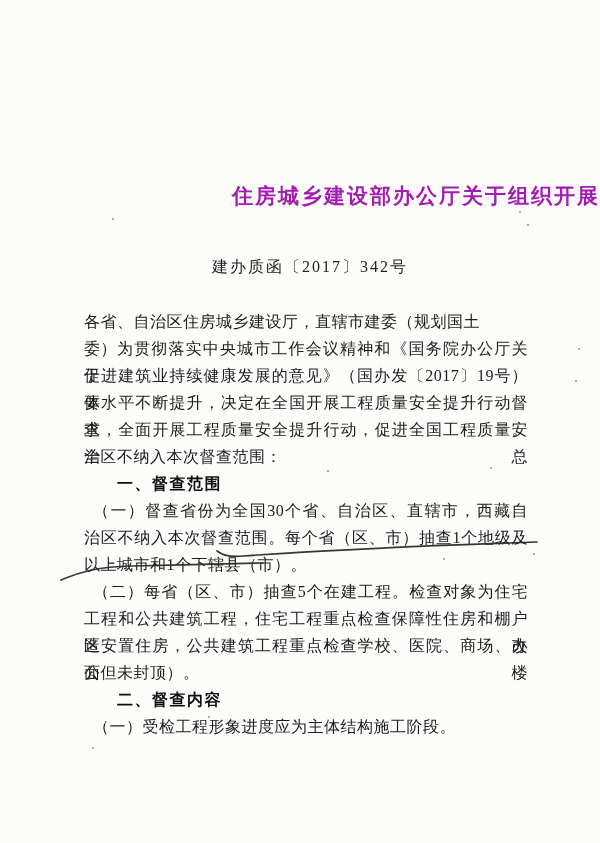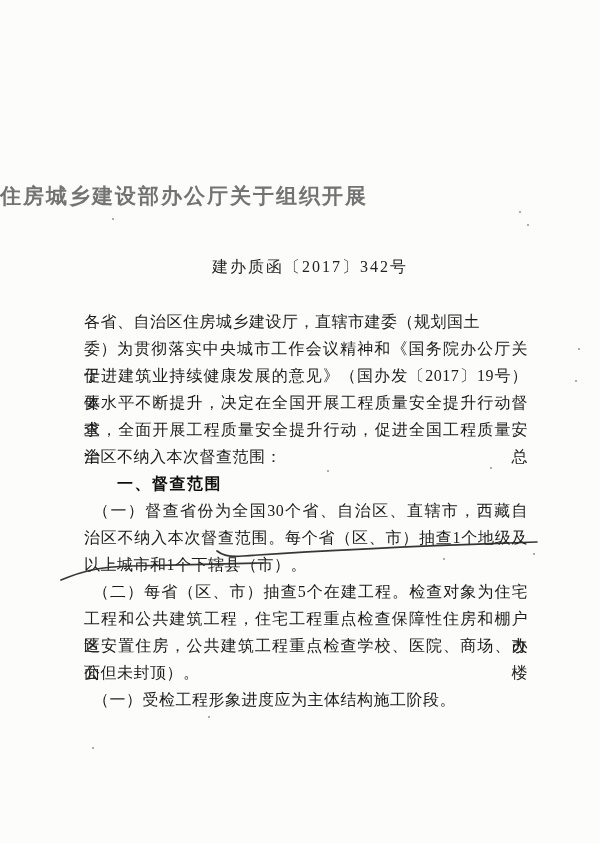--- a/index.html
+++ b/index.html
@@ -7,27 +7,27 @@
     position:relative;
     width:600px;height:843px;
     margin:0 auto;
     background:#fcfcfb;
     overflow:hidden;
     font-family:"Liberation Serif","DejaVu Serif",serif;
     color:#1c1c1c;
   }
   .title{
     position:absolute;top:179px;left:0;width:100%;
-    text-align:left;
+    text-align:right;
     font-family:"Liberation Sans","DejaVu Sans",sans-serif;
     font-weight:700;
     font-size:21px;
     letter-spacing:2px;
     line-height:33px;
-    color:#737373;
+    color:#a21caf;
   }
   .docnum{
     position:absolute;top:257px;left:0;width:100%;
     text-align:center;
     font-size:16px;
     letter-spacing:2px;
     transform:translateX(10px);
     color:#222;
   }
   .bodytext{
@@ -83,20 +83,21 @@
     <div class="ln fill">求，全面开展工程质量安全提升行动，促进全国工程质量安全总</div>
     <div class="ln">治区不纳入本次督查范围：</div>
     <div class="ln indent heading">一、督查范围</div>
     <div class="ln indent-paren fill">（一）督查省份为全国30个省、自治区、直辖市，西藏自</div>
     <div class="ln fill">治区不纳入本次督查范围。每个省（区、市）抽查1个地级及</div>
     <div class="ln">以上城市和1个下辖县（市）。</div>
     <div class="ln indent-paren fill">（二）每省（区、市）抽查5个在建工程。检查对象为住宅</div>
     <div class="ln fill">工程和公共建筑工程，住宅工程重点检查保障性住房和棚户区改</div>
     <div class="ln fill">造安置住房，公共建筑工程重点检查学校、医院、商场、办公楼</div>
     <div class="ln">面但未封顶）。</div>
+    <div class="ln indent heading">二、督查内容</div>
     <div class="ln indent-paren">（一）受检工程形象进度应为主体结构施工阶段。</div>
   </div>
 
   <svg class="marks" width="600" height="843" viewBox="0 0 600 843">
     <path d="M 217 551 q 9 7 26 5 C 300 552 420 546 537 542" fill="none" stroke="#2b2b2b" stroke-width="1.7" stroke-linecap="round" opacity="0.95"></path>
     <path d="M 61 580 C 83 571 97 567 132 566 C 175 565 235 564 263 563" fill="none" stroke="#2b2b2b" stroke-width="1.7" stroke-linecap="round" opacity="0.95"></path>
   </svg>
 
   <div class="speck" style="left:112px;top:218px;width:2px;height:2px;"></div>
   <div class="speck" style="left:519px;top:211px;width:2px;height:2px;"></div>

